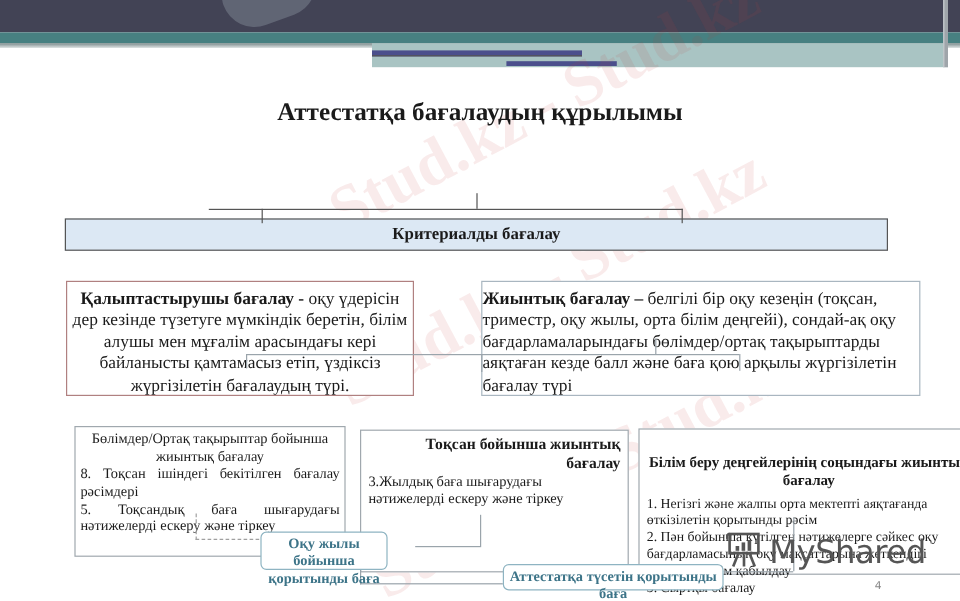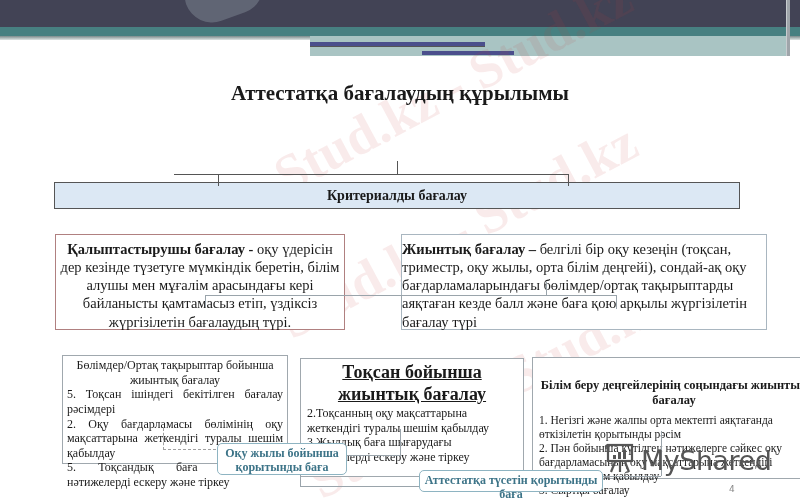--- a/index.html
+++ b/index.html
@@ -24,29 +24,29 @@
     .root-box { left: 54px; top: 134px; width: 686px; height: 27px; background: #dce8f4; border: 1px solid #555; text-align: center; font-weight: bold; font-size: 14px; line-height: 25px; }
 
     .form-box { left: 55px; top: 186px; width: 290px; height: 96px; border: 1px solid #b08080; text-align: center; font-size: 14.5px; line-height: 1.25; padding-top: 5px; }
     .sum-box { left: 401px; top: 186px; width: 366px; height: 96px; border: 1px solid #a9b6c0; text-align: left; font-size: 14.5px; line-height: 1.25; padding-top: 5px; }
     b { font-weight: bold; }
 
     .sub1 { left: 62px; top: 307px; width: 226px; height: 109px; border: 1px solid #a0a8ae; font-size: 12px; padding: 2px 4px; text-align: justify; }
     .sub2 { left: 300px; top: 310px; width: 224px; height: 119px; border: 1px solid #a0a8ae; font-size: 12px; padding: 3px 6px; }
     .sub3 { left: 532px; top: 309px; width: 284px; height: 122px; border: 1px solid #a0a8ae; font-size: 11.5px; padding: 20px 6px; }
     .sub-title { text-align: center; }
-    .sub2 .sub-title { text-align: center; font-weight: bold; font-size: 18px; text-decoration: underline; }
+    .sub2 .sub-title { text-align: right; font-weight: bold; font-size: 13px; }
     .sub3 .sub-title { font-weight: bold; font-size: 12.5px; margin-bottom: 4px; }
 
     .line { position: absolute; background: #555; }
     .line-light { position: absolute; background: #9aa4ab; }
     .dash { position: absolute; border: 1px dashed #a0a0a0; }
 
     .pill { position: absolute; border: 1px solid #8eb4c2; border-radius: 5px; background: #fff; text-align: center; font-weight: bold; color: #3d7488; font-size: 12px; line-height: 1.2; }
-    .pill1 { left: 217px; top: 443px; width: 130px; height: 32px; padding-top: 2px; }
+    .pill1 { left: 217px; top: 443px; width: 106px; height: 32px; padding-top: 2px; }
     .pill2 { left: 419px; top: 470px; width: 184px; height: 22px; padding-top: 2px; }
 
     .brand { position: absolute; left: 605px; top: 443px; height: 34px; display: flex; align-items: center; gap: 6px; }
     .brand-text { font-family: "DejaVu Sans", sans-serif; font-size: 27px; color: #555; letter-spacing: -0.5px; }
     .page-num { position: absolute; left: 729px; top: 484px; font-size: 9px; color: #888; font-family: "DejaVu Sans", sans-serif; }
   </style>
 </head>
 <body>
 
 <div class="hdr-dark"></div>
@@ -81,27 +81,25 @@
 </div>
 
 <div class="line-light" style="left:546px; top:282px; width:1px; height:13px;"></div>
 <div class="line-light" style="left:205px; top:295px; width:411px; height:1px;"></div>
 <div class="line-light" style="left:205px; top:295px; width:1px; height:12px;"></div>
 <div class="line-light" style="left:401px; top:295px; width:1px; height:15px;"></div>
 <div class="line-light" style="left:616px; top:295px; width:1px; height:14px;"></div>
 
 <div class="box sub1">
   <div class="sub-title">Бөлімдер/Ортақ тақырыптар бойынша жиынтық бағалау</div>
-  <div>5. Тоқсан ішіндегі бекітілген бағалау рәсімдері</div>
-  <div>2. Оқу бағдарламасы бөлімінің оқу мақсаттарына жеткендігі туралы шешім қабылдау</div>
+  <div>8. Тоқсан ішіндегі бекітілген бағалау рәсімдері</div>
   <div>5. Тоқсандық баға шығарудағы нәтижелерді ескеру және тіркеу</div>
 </div>
 <div class="box sub2">
   <div class="sub-title">Тоқсан бойынша жиынтық бағалау</div>
-  <div>2.Тоқсанның оқу мақсаттарына жеткендігі туралы шешім қабылдау</div>
   <div>3.Жылдық баға шығарудағы нәтижелерді ескеру және тіркеу</div>
 </div>
 <div class="box sub3">
   <div class="sub-title">Білім беру деңгейлерінің соңындағы жиынтық бағалау</div>
   <div>1.    Негізгі және жалпы орта мектепті аяқтағанда өткізілетін қорытынды рәсім</div>
   <div>2.    Пән бойынша күтілген нәтижелерге сәйкес оқу бағдарламасының оқу мақсаттарына жеткендігі туралы шешім қабылдау</div>
   <div>3.    Сыртқы бағалау</div>
 </div>
 
 <div class="dash" style="left:163px; top:428px; width:88px; height:22px; border-top:none; border-right:none;"></div>

